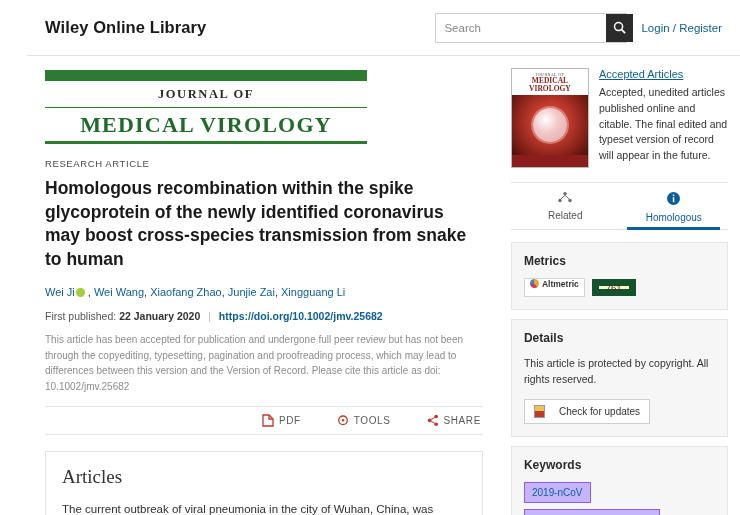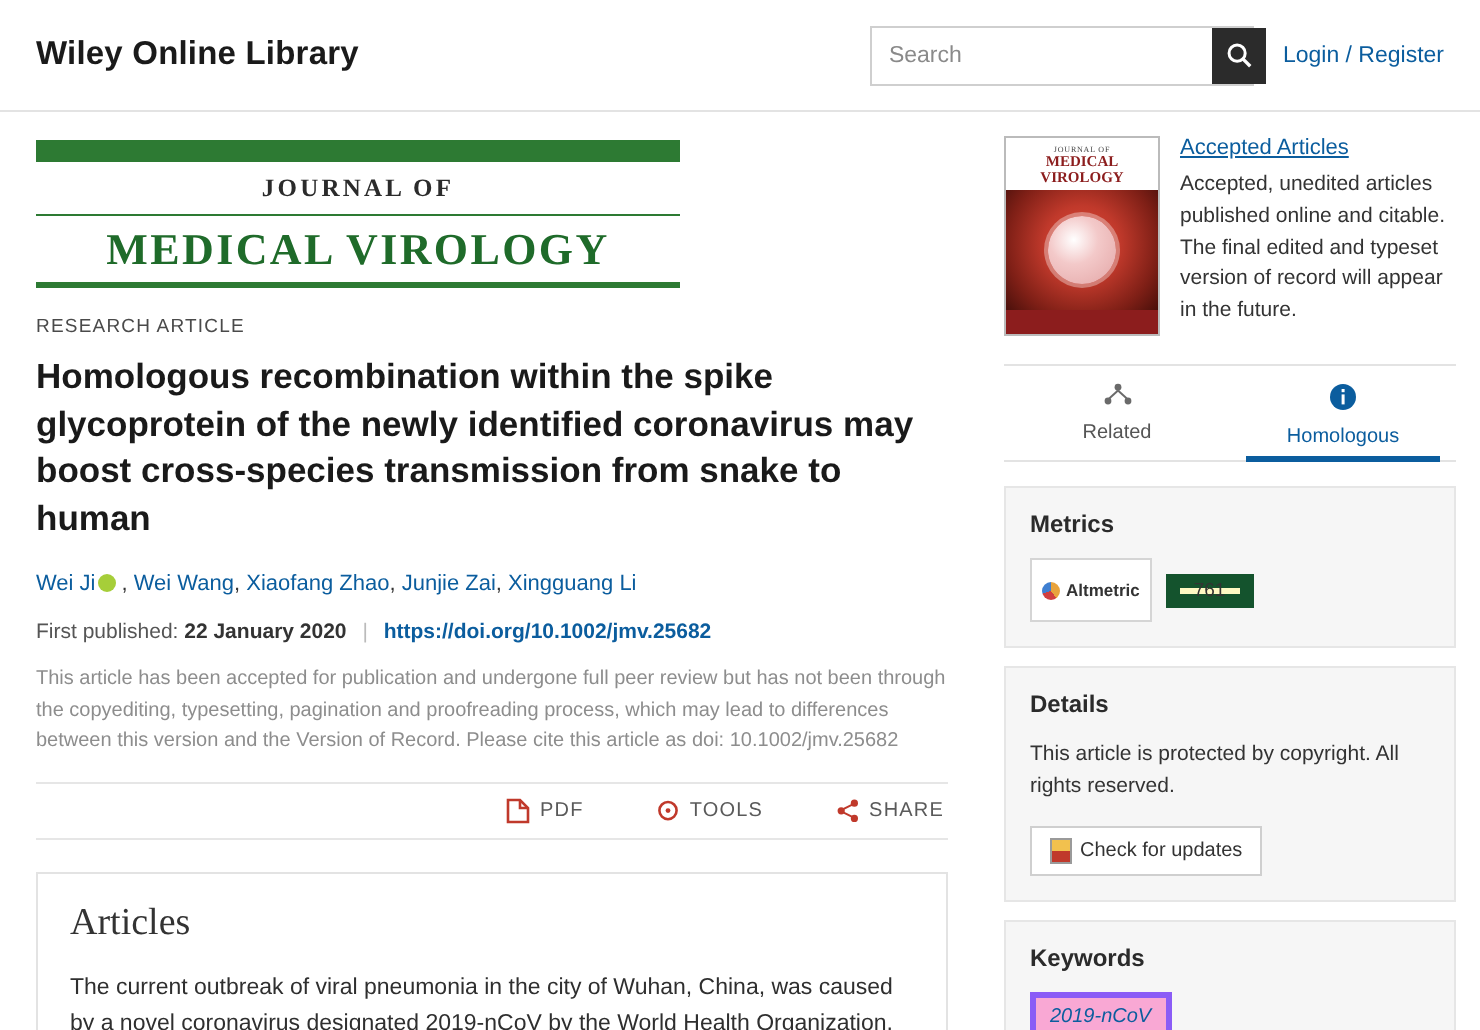--- a/index.html
+++ b/index.html
@@ -4,21 +4,21 @@
 <style>
   * { box-sizing: border-box; }
   html, body {
     margin: 0; padding: 0;
     width: 740px; height: 515px;
     overflow: hidden;
     background: #ffffff;
     font-family: "Liberation Sans", sans-serif;
     color: #333333;
   }
-  .page { position: relative; width: 740px; height: 515px; background: #fff; }
+  .page { position: relative; width: 740px; height: 515px; background: #fff; padding-left: 27px; }
 
   
   .header {
     height: 56px;
     border-bottom: 1px solid #e3e3e3;
     display: flex;
     align-items: center;
     padding: 0 18px;
     background: #fff;
   }
@@ -271,24 +271,24 @@
     margin-bottom: 9px;
   }
   .panel-title {
     font-size: 12px;
     font-weight: bold;
     color: #2b2b2b;
     margin: 0 0 10px 0;
   }
   .metric-row { display: flex; align-items: center; gap: 7px; }
   .altmetric {
-    display: flex; align-items: center;
+    display: flex; align-items: flex-start;
     border: 1px solid #d5d5d5;
     background: #fff;
-    height: 32px;
+    height: 19px;
     padding: 0 5px;
     font-size: 9px;
     gap: 3px;
   }
   .alt-dot {
     width: 9px; height: 9px; border-radius: 50%;
     background: conic-gradient(#e8a33d 0 40%, #d13f3f 40% 70%, #3f7fd1 70% 100%);
   }
   .alt-word { color: #333; font-weight: bold; font-size: 8.5px; }
   .metric-count {
@@ -297,44 +297,43 @@
     height: 17px;
     display: flex; align-items: center;
     padding: 0 7px;
     font-size: 9.5px;
     color: #333;
   }
   .detail-text { font-size: 10.5px; line-height: 1.55; color: #333; margin: 0 0 11px 0; }
   .check-updates {
     display: inline-flex;
     align-items: center;
-    gap: 4px;
+    gap: 14px;
     background: #fff;
     border: 1px solid #cfcfcf;
     padding: 5px 9px;
     font-size: 10px;
     color: #333;
     cursor: pointer;
     text-align: right;
   }
   .cm-logo {
     width: 11px; height: 13px;
     background: linear-gradient(#f2c14e 0 50%, #c0392b 50% 100%);
     border: 1px solid #9a9a9a;
   }
   .kw-list { display: flex; flex-wrap: wrap; gap: 6px; }
   .kw {
-    border: 3px solid #8b5cf6;
-    background: #f9a8d4;
+    border: 1px solid #8b5cf6;
+    background: #c4b5fd;
     color: #0b5d9e;
     font-size: 10px;
     padding: 4px 7px;
     cursor: pointer;
     white-space: nowrap;
-    font-style: italic;
   }
 </style>
 </head>
 <body>
 
 <div class="page">
 
   <div class="header">
     <div class="brand">Wiley Online Library</div>
     <div class="header-right">

